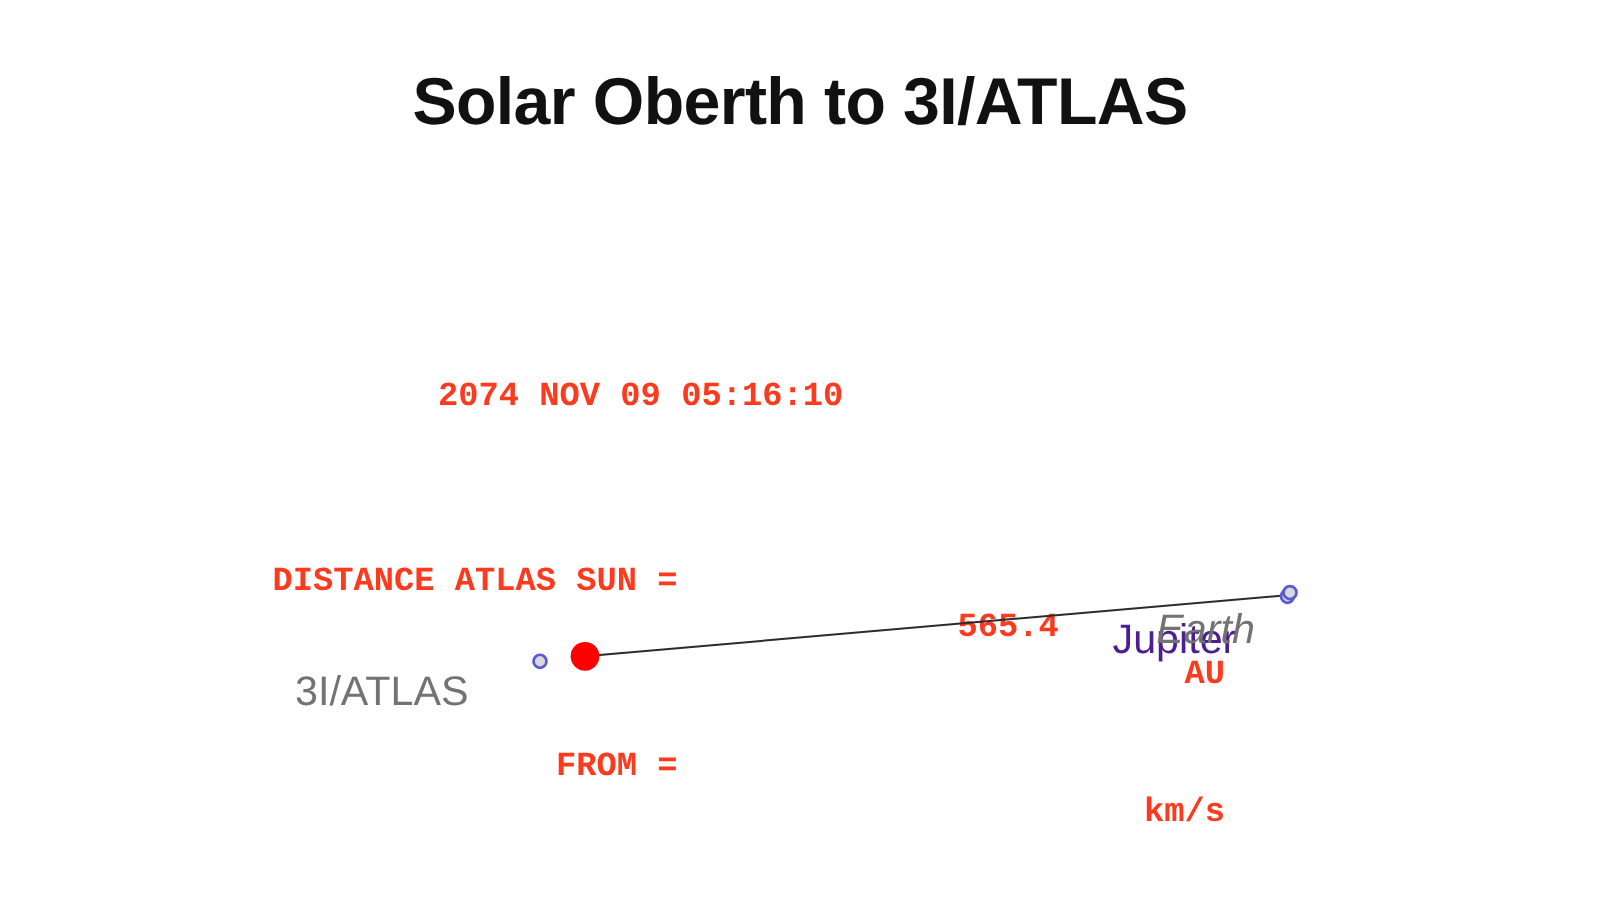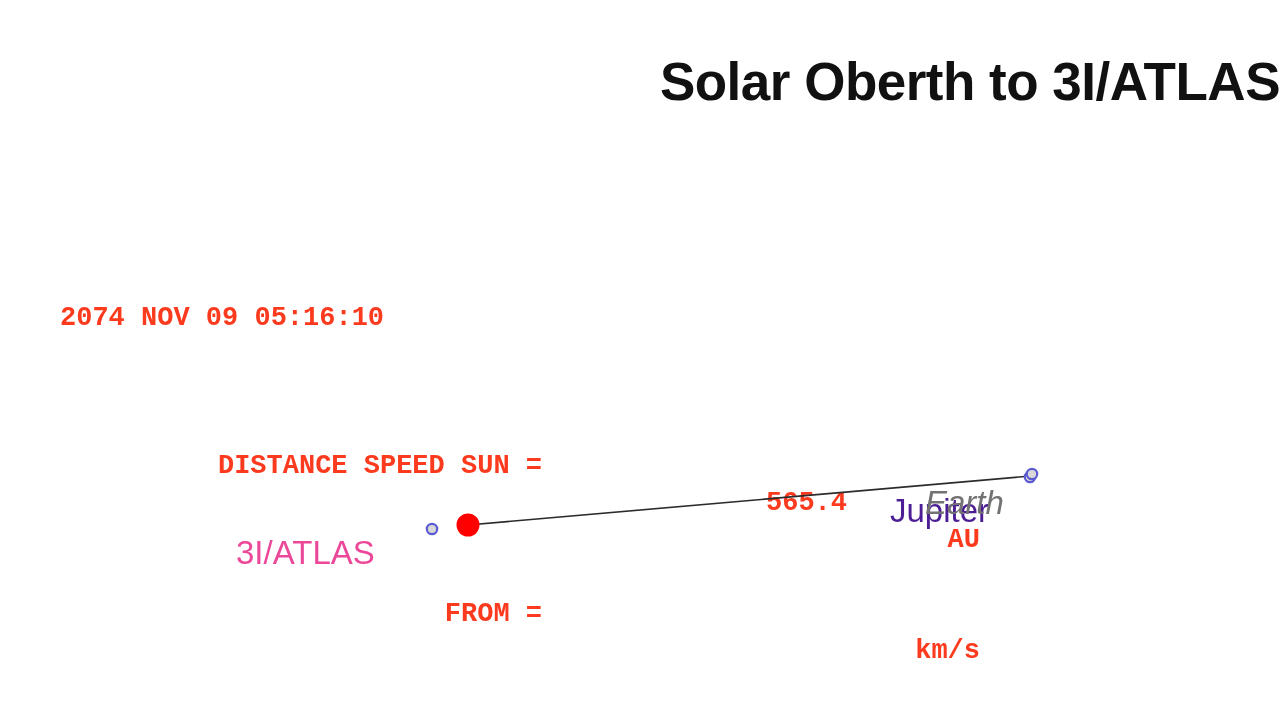--- a/index.html
+++ b/index.html
@@ -24,21 +24,21 @@
     height: 720px;
     background: #ffffff;
   }
 
   
   .title {
     position: absolute;
     left: 0;
     top: 52px;
     width: 1280px;
-    text-align: right;
+    text-align: center;
     font-family: "Liberation Sans", sans-serif;
     font-weight: bold;
     font-size: 53px;
     line-height: 60px;
     letter-spacing: -0.5px;
     color: #111111;
     white-space: nowrap;
   }
 
   
@@ -78,21 +78,21 @@
     left: 805px;
     width: 115px;
     text-align: right;
     white-space: pre;
   }
   
   .tel-datetime {
     position: absolute;
     left: 0;
     width: 905px;
-    text-align: left;
+    text-align: center;
     white-space: pre;
   }
 
   
   .plot {
     position: absolute;
     left: 0;
     top: 0;
     width: 1280px;
     height: 720px;
@@ -104,21 +104,21 @@
     height: 720px;
   }
 
   
   .body-label {
     position: absolute;
     font-family: "Liberation Sans", sans-serif;
     font-weight: normal;
     font-size: 33px;
     line-height: 33px;
-    color: #ec4899;
+    color: #737373;
     white-space: nowrap;
   }
   .label-atlas {
     left: 236px;
     top: 536px;
   }
   .label-jupiter {
     left: 890px;
     top: 494px;
     color: #4c1d95;
@@ -137,21 +137,21 @@
 
   <div class="title">Solar Oberth to 3I/ATLAS</div>
 
   <div class="telemetry">
 
     <div class="tel-row">
       <span class="tel-datetime">2074 NOV 09 05:16:10</span>
     </div>
 
     <div class="tel-row">
-      <span class="tel-label">DISTANCE SPEED SUN =</span>
+      <span class="tel-label">DISTANCE ATLAS SUN =</span>
       <span class="tel-value">565.4</span>
       <span class="tel-unit">AU</span>
     </div>
 
     <div class="tel-row">
       <span class="tel-label">FROM =</span>
       <span class="tel-unit">km/s</span>
     </div>
 
     <div class="tel-row">

